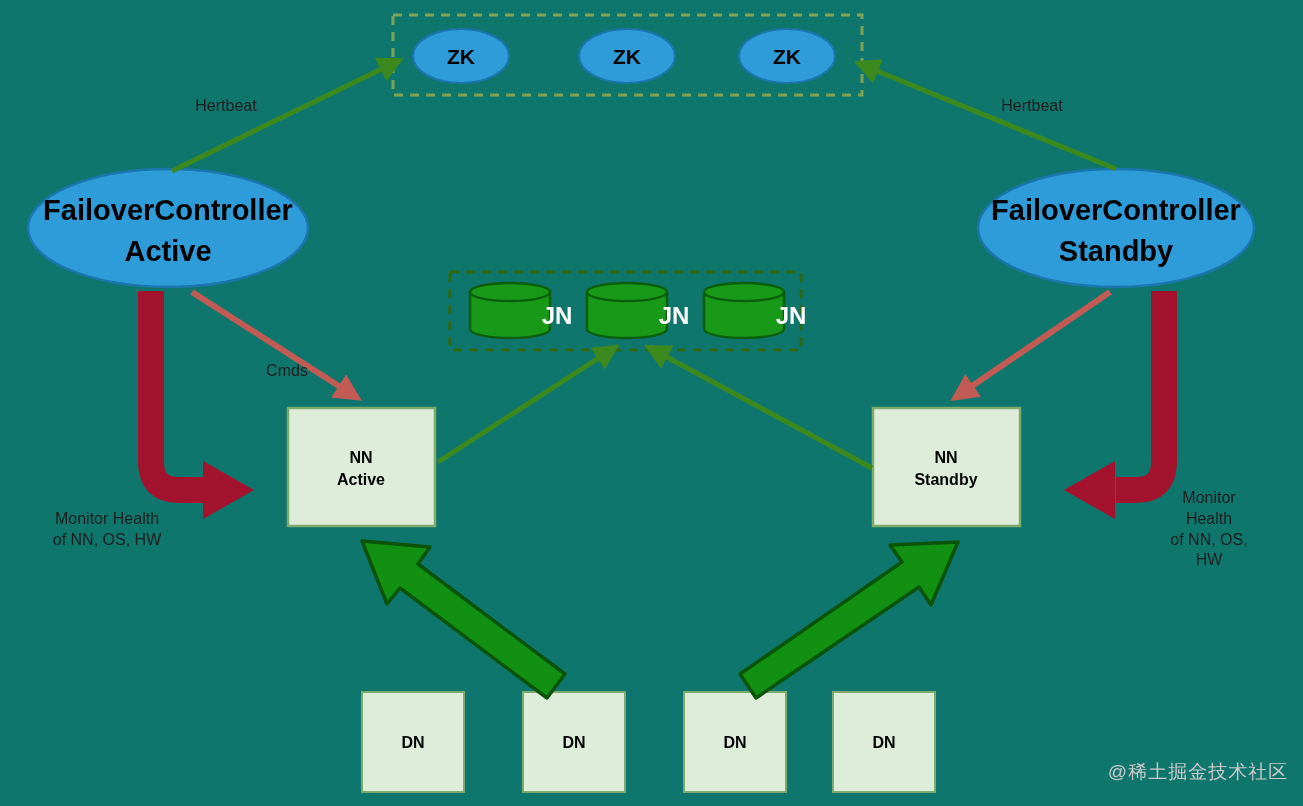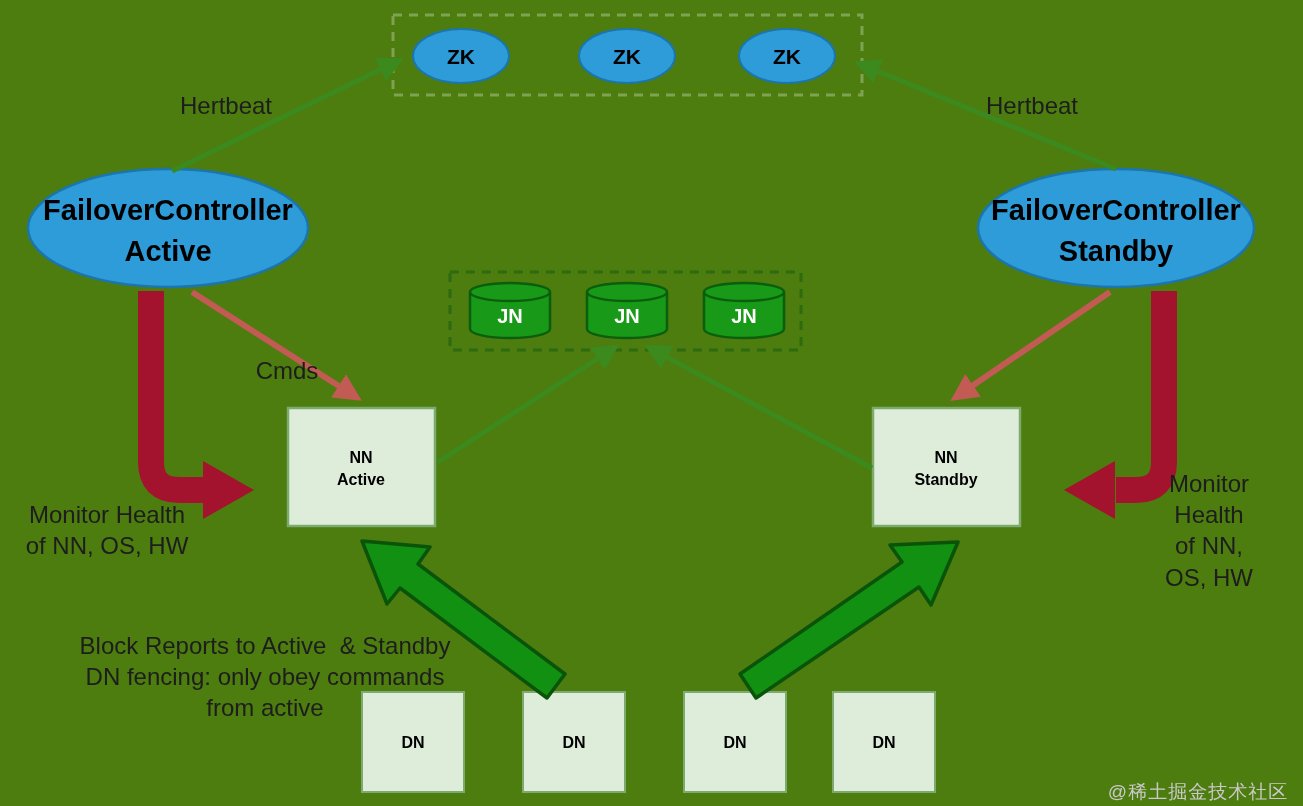--- a/index.html
+++ b/index.html
@@ -1,36 +1,36 @@
 <!DOCTYPE html>
 <html><head>
 <meta charset="utf-8">
 <style>
   html,body{margin:0;padding:0;background:#ffffff;}
   .stage{
     position:relative;
     width:1303px;height:806px;
-    background:#4d7c0f;
+    background:#0f766e;
     overflow:hidden;
     font-family:"Liberation Sans",sans-serif;
   }
   .stage svg{position:absolute;left:0;top:0;}
   .lbl{
     position:absolute;
     transform:translate(-50%,-50%);
     text-align:center;
     white-space:pre-wrap;
     color:#1d1d1d;
-    font-size:24px;
+    font-size:16px;
     line-height:1.3;
   }
   .node-text{font-weight:bold;color:#000000;line-height:1.4;}
   .fc-text{font-size:29px;}
   .zk-text{font-size:21px;}
-  .jn-text{font-size:20px;color:#ffffff;line-height:1;}
+  .jn-text{font-size:24px;color:#ffffff;line-height:1;margin-left:47px;}
   .nn-text,.dn-text{font-size:16px;}
   .watermark{
     color:#c9c9c9;
     font-size:19px;
     letter-spacing:1px;
     white-space:nowrap;
   }
 </style>
 </head>
 <body>
@@ -123,19 +123,16 @@
   <div class="lbl node-text dn-text" style="left:735px;top:743px;">DN</div>
   <div class="lbl node-text dn-text" style="left:884px;top:743px;">DN</div>
 
   <div class="lbl" style="left:226px;top:106px;">Hertbeat</div>
   <div class="lbl" style="left:1032px;top:106px;">Hertbeat</div>
   <div class="lbl" style="left:287px;top:371px;text-align:center;">Cmds</div>
   <div class="lbl" style="left:107px;top:530px;">Monitor Health
 of NN, OS, HW</div>
   <div class="lbl" style="left:1209px;top:530px;">Monitor Health
 of NN, OS, HW</div>
-  <div class="lbl" style="left:265px;top:677px;">Block Reports to Active  &amp; Standby
-DN fencing: only obey commands
-from active</div>
 
-  <div class="lbl watermark" style="left:1198px;top:792px;">@稀土掘金技术社区</div>
+  <div class="lbl watermark" style="left:1198px;top:772px;">@稀土掘金技术社区</div>
 
 </div>
 
 </body></html>

